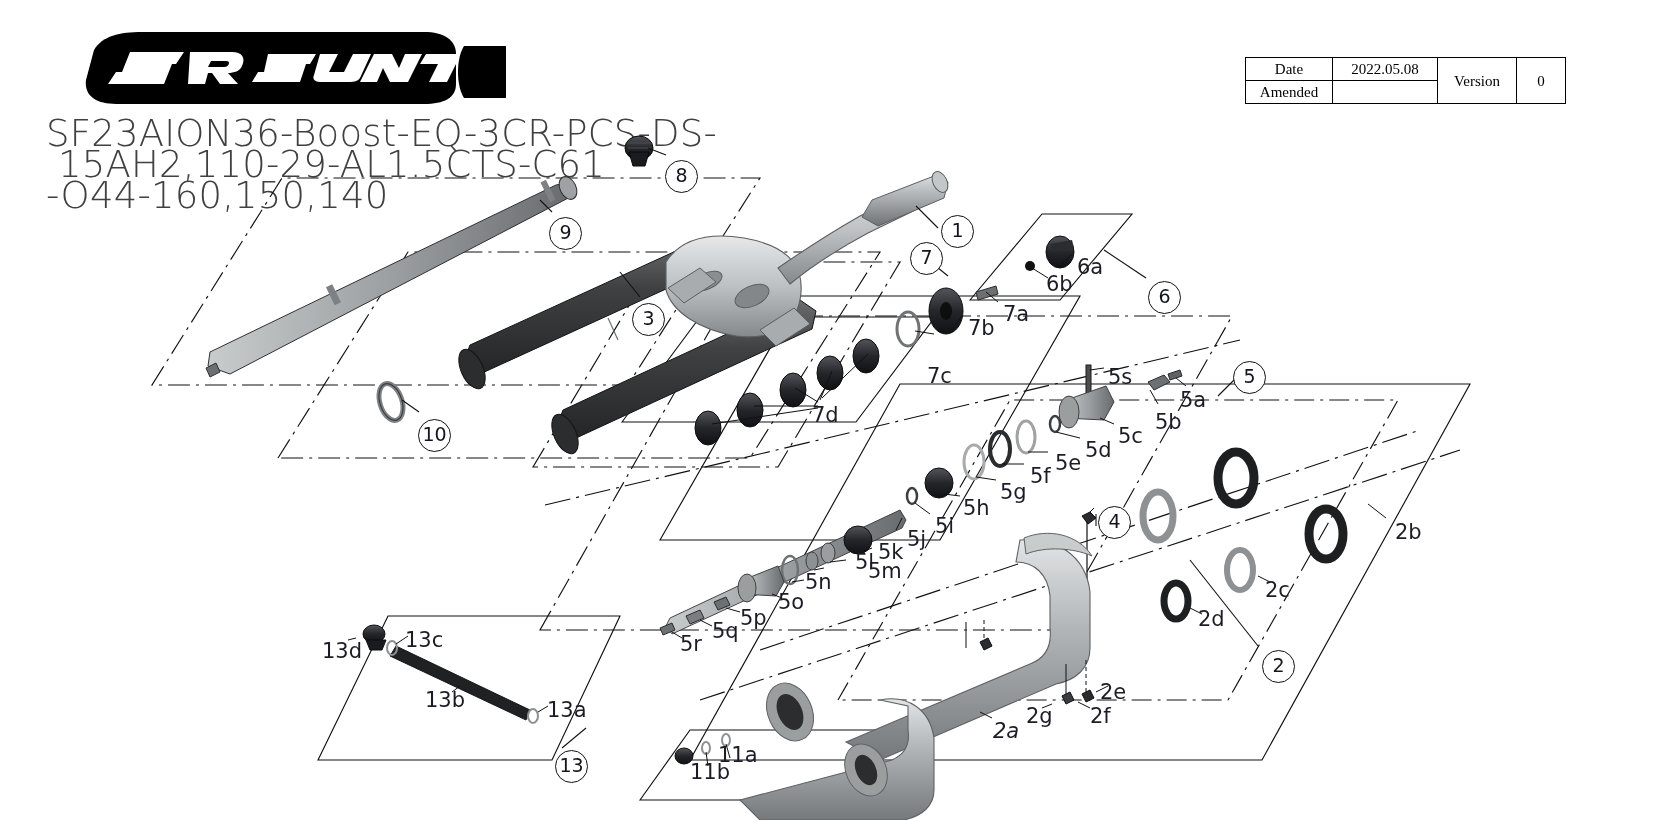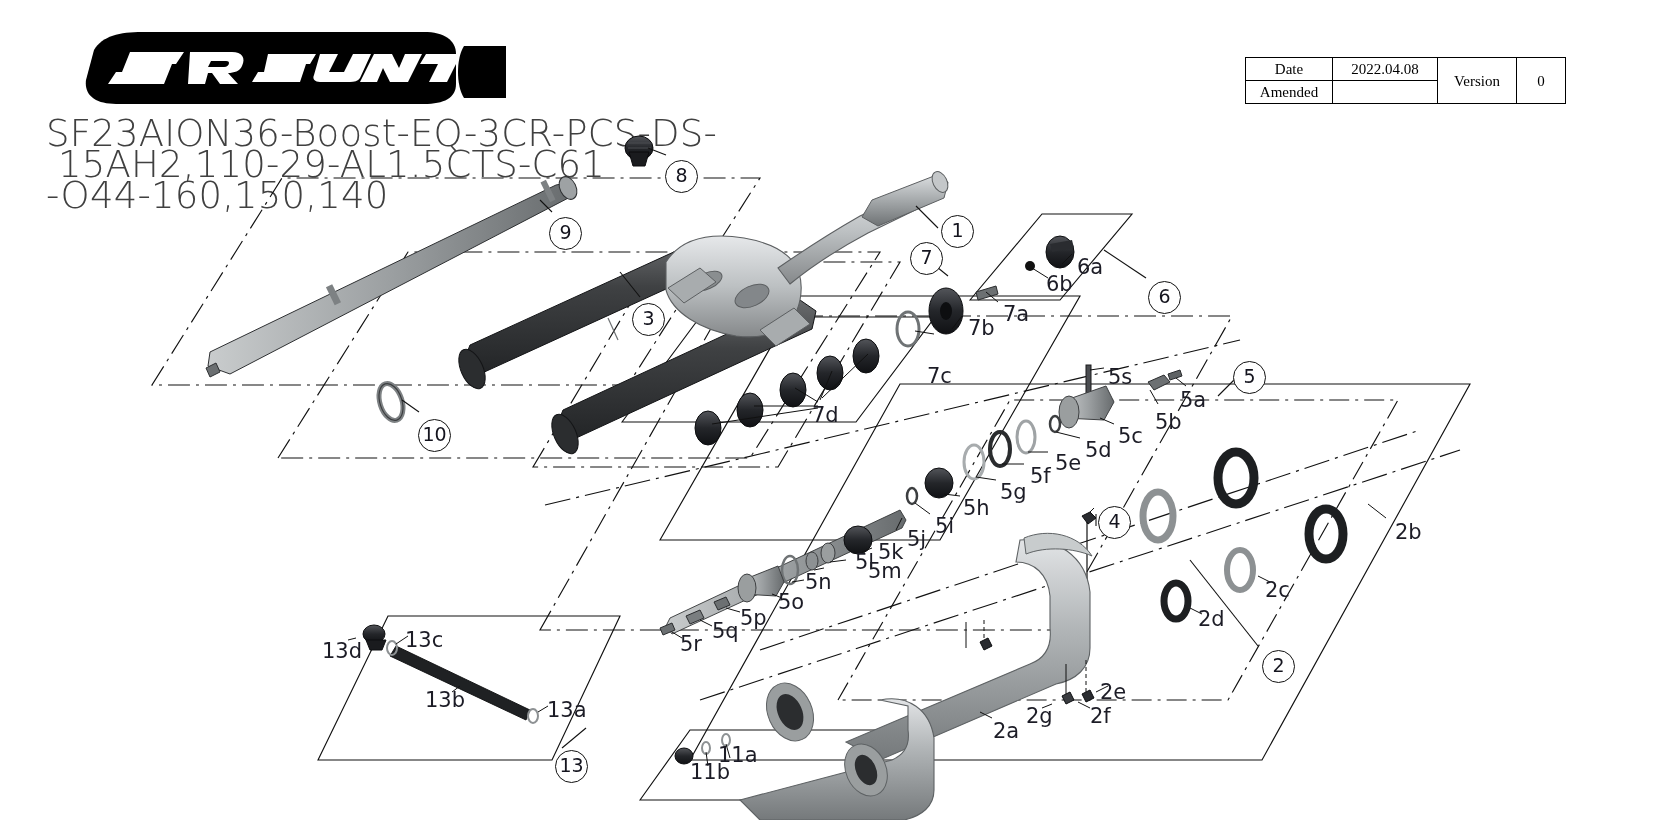--- a/index.html
+++ b/index.html
@@ -72,21 +72,21 @@
   </div>
 
   <div id="product-title">SF23AION36-Boost-EQ-3CR-PCS-DS-
  15AH2,110-29-AL1.5CTS-C61
 -O44-160,150,140</div>
 
   <table id="titleblock">
     <tbody>
         <tr>
       <td class="tb-lbl">Date</td>
-      <td class="tb-val">2022.04.08</td>
+      <td class="tb-val">2022.05.08</td>
       <td class="tb-ver" rowspan="2">Version</td>
       <td class="tb-num" rowspan="2">0</td>
     </tr>
     <tr>
       <td class="tb-lbl">Amended</td>
       <td class="tb-val"></td>
     </tr>
   </tbody>
     </table>
 
@@ -402,21 +402,21 @@
       <div class="balloon" style="left: 1233px; top: 361px;">5</div>
       <div class="balloon" style="left: 1148px; top: 281px;">6</div>
       <div class="balloon" style="left: 910px; top: 242px;">7</div>
       <div class="balloon" style="left: 665px; top: 160px;">8</div>
       <div class="balloon" style="left: 549px; top: 217px;">9</div>
       <div class="balloon" style="left: 418px; top: 419px;">10</div>
       <div class="balloon" style="left: 555px; top: 750px;">13</div>
     </div>
 
   <div id="label-layer">
-      <div class="lbl orange" style="left: 993px; top: 721px;">2a</div>
+      <div class="lbl orange" style="left: 993px; top: 721px; font-style: italic;">2a</div>
       <div class="lbl orange" style="left: 1395px; top: 522px;">2b</div>
       <div class="lbl orange" style="left: 1265px; top: 580px;">2c</div>
       <div class="lbl orange" style="left: 1198px; top: 609px;">2d</div>
       <div class="lbl orange" style="left: 1100px; top: 682px;">2e</div>
       <div class="lbl orange" style="left: 1090px; top: 706px;">2f</div>
       <div class="lbl orange" style="left: 1026px; top: 706px;">2g</div>
       <div class="lbl orange" style="left: 1180px; top: 390px;">5a</div>
       <div class="lbl orange" style="left: 1155px; top: 412px;">5b</div>
       <div class="lbl orange" style="left: 1118px; top: 426px;">5c</div>
       <div class="lbl orange" style="left: 1085px; top: 440px;">5d</div>

